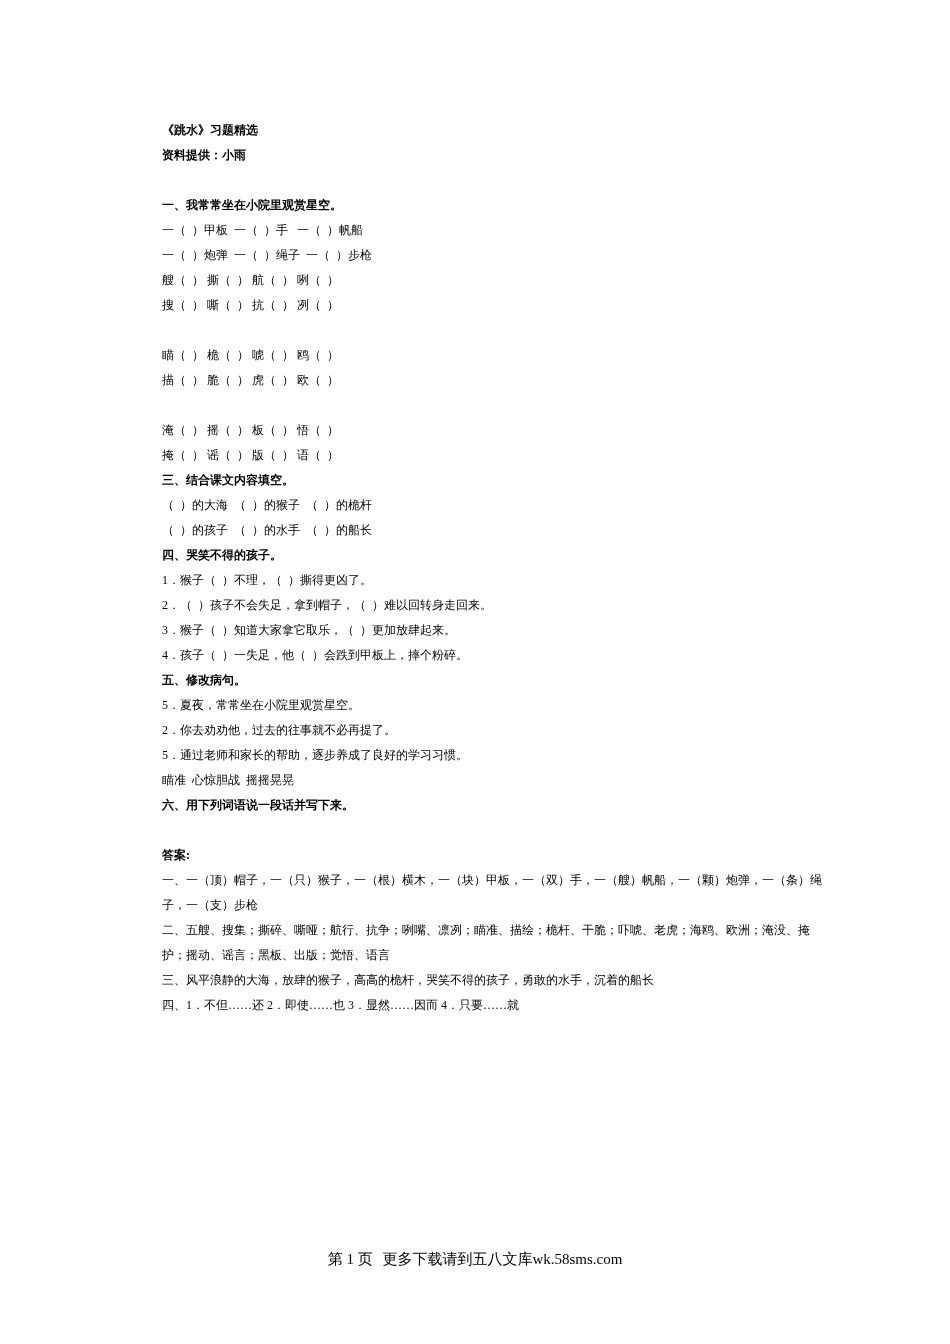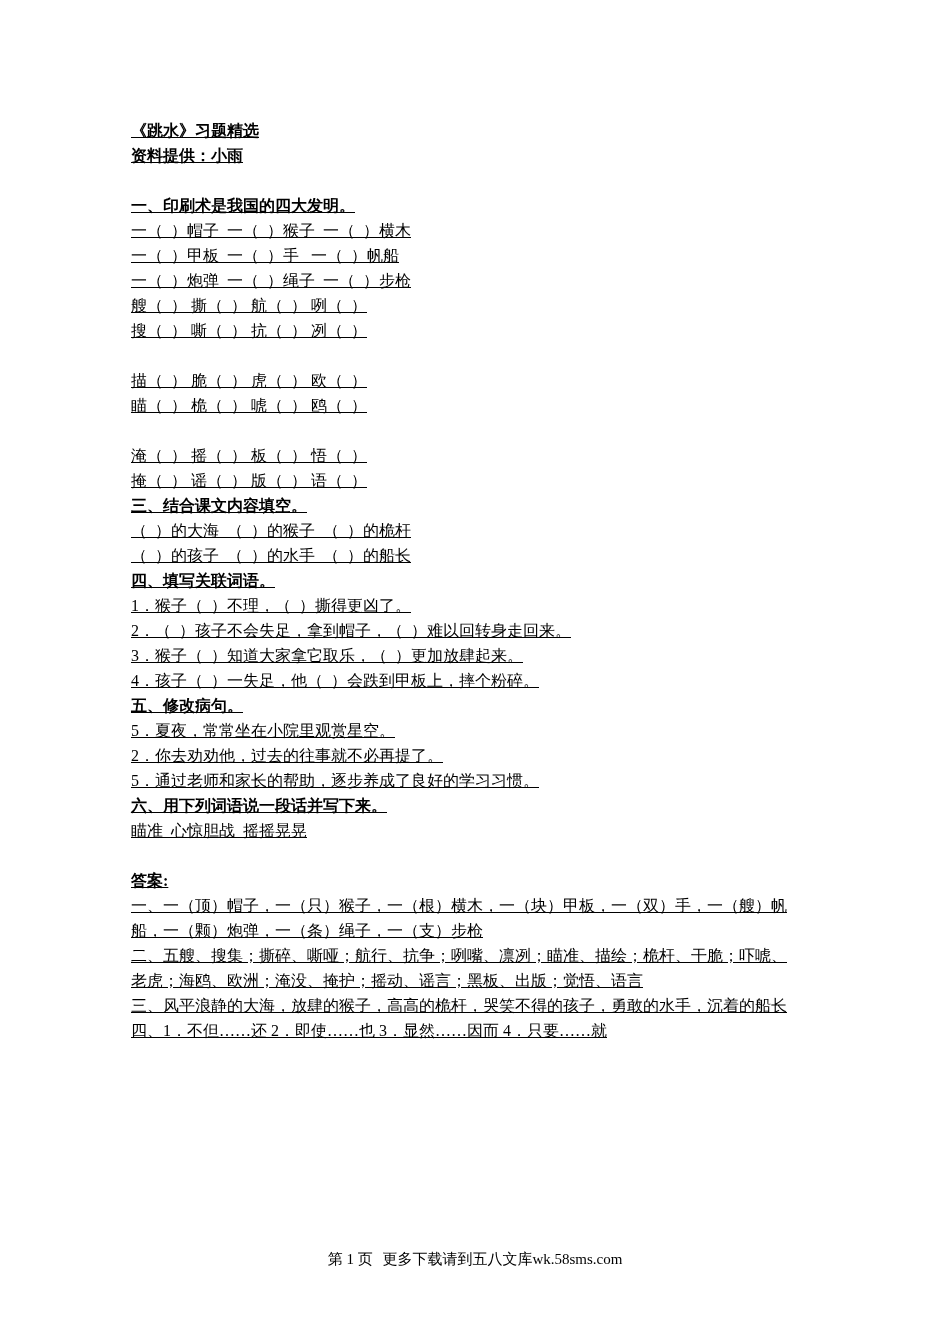--- a/index.html
+++ b/index.html
@@ -7,26 +7,25 @@
   body {
     width: 950px;
     height: 1344px;
     position: relative;
     font-family: "Liberation Serif", "DejaVu Serif", serif;
     color: #000000;
     overflow: hidden;
   }
   .content {
     position: absolute;
-    left: 131px;
+    left: 162px;
     top: 118px;
     width: 668px;
-    font-size: 16px;
+    font-size: 12px;
     line-height: 25px;
-    text-decoration: underline;
   }
   .line {
     min-height: 25px;
     white-space: pre-wrap;
     word-break: break-all;
   }
   .bold { font-weight: bold; }
   .blank { min-height: 25px; }
   .footer {
     position: absolute;
@@ -40,46 +39,45 @@
   .footer span { margin: 0 3px; }
 </style>
 </head>
 <body>
 
 <div class="content">
   <p class="line bold">《跳水》习题精选</p>
   <p class="line bold">资料提供：小雨</p>
   <p class="line blank"></p>
   <div id="sections">
-      <p class="line bold">一、印刷术是我国的四大发明。</p>
-      <p class="line">一（  ）帽子  一（  ）猴子  一（  ）横木</p>
+      <p class="line bold">一、我常常坐在小院里观赏星空。</p>
       <p class="line">一（  ）甲板  一（  ）手   一（  ）帆船</p>
       <p class="line">一（  ）炮弹  一（  ）绳子  一（  ）步枪</p>
       <p class="line">艘（  ） 撕（  ） 航（  ） 咧（  ）</p>
       <p class="line">搜（  ） 嘶（  ） 抗（  ） 冽（  ）</p>
       <p class="line blank"></p>
+      <p class="line">瞄（  ） 桅（  ） 唬（  ） 鸥（  ）</p>
       <p class="line">描（  ） 脆（  ） 虎（  ） 欧（  ）</p>
-      <p class="line">瞄（  ） 桅（  ） 唬（  ） 鸥（  ）</p>
       <p class="line blank"></p>
       <p class="line">淹（  ） 摇（  ） 板（  ） 悟（  ）</p>
       <p class="line">掩（  ） 谣（  ） 版（  ） 语（  ）</p>
       <p class="line bold">三、结合课文内容填空。</p>
       <p class="line">（  ）的大海  （  ）的猴子  （  ）的桅杆</p>
       <p class="line">（  ）的孩子  （  ）的水手  （  ）的船长</p>
-      <p class="line bold">四、填写关联词语。</p>
+      <p class="line bold">四、哭笑不得的孩子。</p>
       <p class="line">1．猴子（  ）不理，（  ）撕得更凶了。</p>
       <p class="line">2．（  ）孩子不会失足，拿到帽子，（  ）难以回转身走回来。</p>
       <p class="line">3．猴子（  ）知道大家拿它取乐，（  ）更加放肆起来。</p>
       <p class="line">4．孩子（  ）一失足，他（  ）会跌到甲板上，摔个粉碎。</p>
       <p class="line bold">五、修改病句。</p>
       <p class="line">5．夏夜，常常坐在小院里观赏星空。</p>
       <p class="line">2．你去劝劝他，过去的往事就不必再提了。</p>
       <p class="line">5．通过老师和家长的帮助，逐步养成了良好的学习习惯。</p>
+      <p class="line">瞄准  心惊胆战  摇摇晃晃</p>
       <p class="line bold">六、用下列词语说一段话并写下来。</p>
-      <p class="line">瞄准  心惊胆战  摇摇晃晃</p>
       <p class="line blank"></p>
       <p class="line bold">答案:</p>
       <p class="line">一、一（顶）帽子，一（只）猴子，一（根）横木，一（块）甲板，一（双）手，一（艘）帆船，一（颗）炮弹，一（条）绳子，一（支）步枪</p>
       <p class="line">二、五艘、搜集；撕碎、嘶哑；航行、抗争；咧嘴、凛冽；瞄准、描绘；桅杆、干脆；吓唬、老虎；海鸥、欧洲；淹没、掩护；摇动、谣言；黑板、出版；觉悟、语言</p>
       <p class="line">三、风平浪静的大海，放肆的猴子，高高的桅杆，哭笑不得的孩子，勇敢的水手，沉着的船长</p>
       <p class="line">四、1．不但……还 2．即使……也 3．显然……因而 4．只要……就</p>
     </div>
 </div>
 
 <div class="footer">

